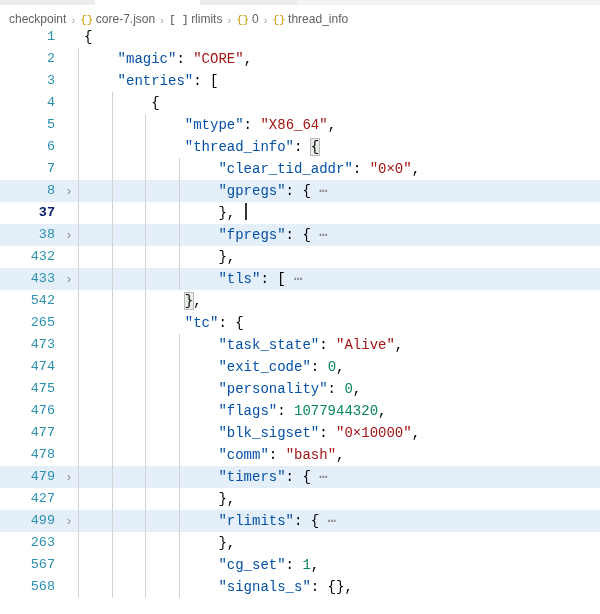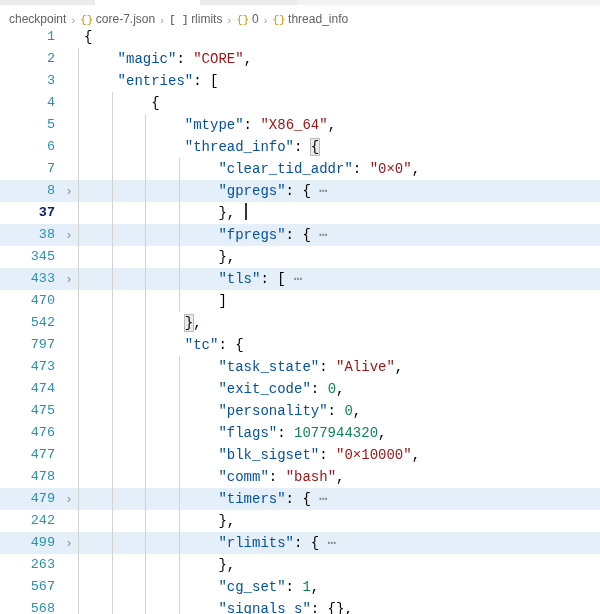--- a/index.html
+++ b/index.html
@@ -201,30 +201,29 @@
     <div class="line"><span class="lnum">1</span><span class="code"><span class="txt" style="left: 6px;"><span class="p">{</span></span></span></div>
     <div class="line"><span class="lnum">2</span><span class="code"><span class="guide" style="left: 0px;"></span><span class="txt" style="left: 39.6px;"><span class="k">"magic"</span><span class="p">: </span><span class="s">"CORE"</span><span class="p">,</span></span></span></div>
     <div class="line"><span class="lnum">3</span><span class="code"><span class="guide" style="left: 0px;"></span><span class="txt" style="left: 39.6px;"><span class="k">"entries"</span><span class="p">: [</span></span></span></div>
     <div class="line"><span class="lnum">4</span><span class="code"><span class="guide" style="left: 0px;"></span><span class="guide" style="left: 33.6px;"></span><span class="txt" style="left: 73.2px;"><span class="p">{</span></span></span></div>
     <div class="line"><span class="lnum">5</span><span class="code"><span class="guide" style="left: 0px;"></span><span class="guide" style="left: 33.6px;"></span><span class="guide" style="left: 67.2px;"></span><span class="txt" style="left: 106.8px;"><span class="k">"mtype"</span><span class="p">: </span><span class="s">"X86_64"</span><span class="p">,</span></span></span></div>
     <div class="line"><span class="lnum">6</span><span class="code"><span class="guide" style="left: 0px;"></span><span class="guide" style="left: 33.6px;"></span><span class="guide" style="left: 67.2px;"></span><span class="txt" style="left: 106.8px;"><span class="k">"thread_info"</span><span class="p">: </span><span class="p bmatch">{</span></span></span></div>
     <div class="line"><span class="lnum">7</span><span class="code"><span class="guide" style="left: 0px;"></span><span class="guide" style="left: 33.6px;"></span><span class="guide" style="left: 67.2px;"></span><span class="guide" style="left: 100.8px;"></span><span class="txt" style="left: 140.4px;"><span class="k">"clear_tid_addr"</span><span class="p">: </span><span class="s">"0×0"</span><span class="p">,</span></span></span></div>
     <div class="line folded-hl"><span class="lnum">8</span><span class="chev">›</span><span class="code"><span class="guide" style="left: 0px;"></span><span class="guide" style="left: 33.6px;"></span><span class="guide" style="left: 67.2px;"></span><span class="guide" style="left: 100.8px;"></span><span class="txt" style="left: 140.4px;"><span class="k">"gpregs"</span><span class="p">: { </span><span class="fold-ell">⋯</span></span></span></div>
     <div class="line cursorline"><span class="lnum">37</span><span class="code"><span class="guide" style="left: 0px;"></span><span class="guide" style="left: 33.6px;"></span><span class="guide" style="left: 67.2px;"></span><span class="guide" style="left: 100.8px;"></span><span class="txt" style="left: 140.4px;"><span class="p">},</span><span> </span><span class="caret"></span></span></span></div>
     <div class="line folded-hl"><span class="lnum">38</span><span class="chev">›</span><span class="code"><span class="guide" style="left: 0px;"></span><span class="guide" style="left: 33.6px;"></span><span class="guide" style="left: 67.2px;"></span><span class="guide" style="left: 100.8px;"></span><span class="txt" style="left: 140.4px;"><span class="k">"fpregs"</span><span class="p">: { </span><span class="fold-ell">⋯</span></span></span></div>
-    <div class="line"><span class="lnum">345</span><span class="code"><span class="guide" style="left: 0px;"></span><span class="guide" style="left: 33.6px;"></span><span class="guide" style="left: 67.2px;"></span><span class="guide" style="left: 100.8px;"></span><span class="txt" style="left: 140.4px;"><span class="p">},</span></span></span></div>
+    <div class="line"><span class="lnum">432</span><span class="code"><span class="guide" style="left: 0px;"></span><span class="guide" style="left: 33.6px;"></span><span class="guide" style="left: 67.2px;"></span><span class="guide" style="left: 100.8px;"></span><span class="txt" style="left: 140.4px;"><span class="p">},</span></span></span></div>
     <div class="line folded-hl"><span class="lnum">433</span><span class="chev">›</span><span class="code"><span class="guide" style="left: 0px;"></span><span class="guide" style="left: 33.6px;"></span><span class="guide" style="left: 67.2px;"></span><span class="guide" style="left: 100.8px;"></span><span class="txt" style="left: 140.4px;"><span class="k">"tls"</span><span class="p">: [ </span><span class="fold-ell">⋯</span></span></span></div>
-    <div class="line"><span class="lnum">470</span><span class="code"><span class="guide" style="left: 0px;"></span><span class="guide" style="left: 33.6px;"></span><span class="guide" style="left: 67.2px;"></span><span class="guide" style="left: 100.8px;"></span><span class="txt" style="left: 140.4px;"><span class="p">]</span></span></span></div>
     <div class="line"><span class="lnum">542</span><span class="code"><span class="guide" style="left: 0px;"></span><span class="guide" style="left: 33.6px;"></span><span class="guide" style="left: 67.2px;"></span><span class="txt" style="left: 106.8px;"><span class="p bmatch">}</span><span class="p">,</span></span></span></div>
-    <div class="line"><span class="lnum">797</span><span class="code"><span class="guide" style="left: 0px;"></span><span class="guide" style="left: 33.6px;"></span><span class="guide" style="left: 67.2px;"></span><span class="txt" style="left: 106.8px;"><span class="k">"tc"</span><span class="p">: {</span></span></span></div>
+    <div class="line"><span class="lnum">265</span><span class="code"><span class="guide" style="left: 0px;"></span><span class="guide" style="left: 33.6px;"></span><span class="guide" style="left: 67.2px;"></span><span class="txt" style="left: 106.8px;"><span class="k">"tc"</span><span class="p">: {</span></span></span></div>
     <div class="line"><span class="lnum">473</span><span class="code"><span class="guide" style="left: 0px;"></span><span class="guide" style="left: 33.6px;"></span><span class="guide" style="left: 67.2px;"></span><span class="guide" style="left: 100.8px;"></span><span class="txt" style="left: 140.4px;"><span class="k">"task_state"</span><span class="p">: </span><span class="s">"Alive"</span><span class="p">,</span></span></span></div>
     <div class="line"><span class="lnum">474</span><span class="code"><span class="guide" style="left: 0px;"></span><span class="guide" style="left: 33.6px;"></span><span class="guide" style="left: 67.2px;"></span><span class="guide" style="left: 100.8px;"></span><span class="txt" style="left: 140.4px;"><span class="k">"exit_code"</span><span class="p">: </span><span class="n">0</span><span class="p">,</span></span></span></div>
     <div class="line"><span class="lnum">475</span><span class="code"><span class="guide" style="left: 0px;"></span><span class="guide" style="left: 33.6px;"></span><span class="guide" style="left: 67.2px;"></span><span class="guide" style="left: 100.8px;"></span><span class="txt" style="left: 140.4px;"><span class="k">"personality"</span><span class="p">: </span><span class="n">0</span><span class="p">,</span></span></span></div>
     <div class="line"><span class="lnum">476</span><span class="code"><span class="guide" style="left: 0px;"></span><span class="guide" style="left: 33.6px;"></span><span class="guide" style="left: 67.2px;"></span><span class="guide" style="left: 100.8px;"></span><span class="txt" style="left: 140.4px;"><span class="k">"flags"</span><span class="p">: </span><span class="n">1077944320</span><span class="p">,</span></span></span></div>
     <div class="line"><span class="lnum">477</span><span class="code"><span class="guide" style="left: 0px;"></span><span class="guide" style="left: 33.6px;"></span><span class="guide" style="left: 67.2px;"></span><span class="guide" style="left: 100.8px;"></span><span class="txt" style="left: 140.4px;"><span class="k">"blk_sigset"</span><span class="p">: </span><span class="s">"0×10000"</span><span class="p">,</span></span></span></div>
     <div class="line"><span class="lnum">478</span><span class="code"><span class="guide" style="left: 0px;"></span><span class="guide" style="left: 33.6px;"></span><span class="guide" style="left: 67.2px;"></span><span class="guide" style="left: 100.8px;"></span><span class="txt" style="left: 140.4px;"><span class="k">"comm"</span><span class="p">: </span><span class="s">"bash"</span><span class="p">,</span></span></span></div>
     <div class="line folded-hl"><span class="lnum">479</span><span class="chev">›</span><span class="code"><span class="guide" style="left: 0px;"></span><span class="guide" style="left: 33.6px;"></span><span class="guide" style="left: 67.2px;"></span><span class="guide" style="left: 100.8px;"></span><span class="txt" style="left: 140.4px;"><span class="k">"timers"</span><span class="p">: { </span><span class="fold-ell">⋯</span></span></span></div>
-    <div class="line"><span class="lnum">242</span><span class="code"><span class="guide" style="left: 0px;"></span><span class="guide" style="left: 33.6px;"></span><span class="guide" style="left: 67.2px;"></span><span class="guide" style="left: 100.8px;"></span><span class="txt" style="left: 140.4px;"><span class="p">},</span></span></span></div>
+    <div class="line"><span class="lnum">427</span><span class="code"><span class="guide" style="left: 0px;"></span><span class="guide" style="left: 33.6px;"></span><span class="guide" style="left: 67.2px;"></span><span class="guide" style="left: 100.8px;"></span><span class="txt" style="left: 140.4px;"><span class="p">},</span></span></span></div>
     <div class="line folded-hl"><span class="lnum">499</span><span class="chev">›</span><span class="code"><span class="guide" style="left: 0px;"></span><span class="guide" style="left: 33.6px;"></span><span class="guide" style="left: 67.2px;"></span><span class="guide" style="left: 100.8px;"></span><span class="txt" style="left: 140.4px;"><span class="k">"rlimits"</span><span class="p">: { </span><span class="fold-ell">⋯</span></span></span></div>
     <div class="line"><span class="lnum">263</span><span class="code"><span class="guide" style="left: 0px;"></span><span class="guide" style="left: 33.6px;"></span><span class="guide" style="left: 67.2px;"></span><span class="guide" style="left: 100.8px;"></span><span class="txt" style="left: 140.4px;"><span class="p">},</span></span></span></div>
     <div class="line"><span class="lnum">567</span><span class="code"><span class="guide" style="left: 0px;"></span><span class="guide" style="left: 33.6px;"></span><span class="guide" style="left: 67.2px;"></span><span class="guide" style="left: 100.8px;"></span><span class="txt" style="left: 140.4px;"><span class="k">"cg_set"</span><span class="p">: </span><span class="n">1</span><span class="p">,</span></span></span></div>
     <div class="line"><span class="lnum">568</span><span class="code"><span class="guide" style="left: 0px;"></span><span class="guide" style="left: 33.6px;"></span><span class="guide" style="left: 67.2px;"></span><span class="guide" style="left: 100.8px;"></span><span class="txt" style="left: 140.4px;"><span class="k">"signals_s"</span><span class="p">: {},</span></span></span></div>
   </div>
 
 </body></html>

